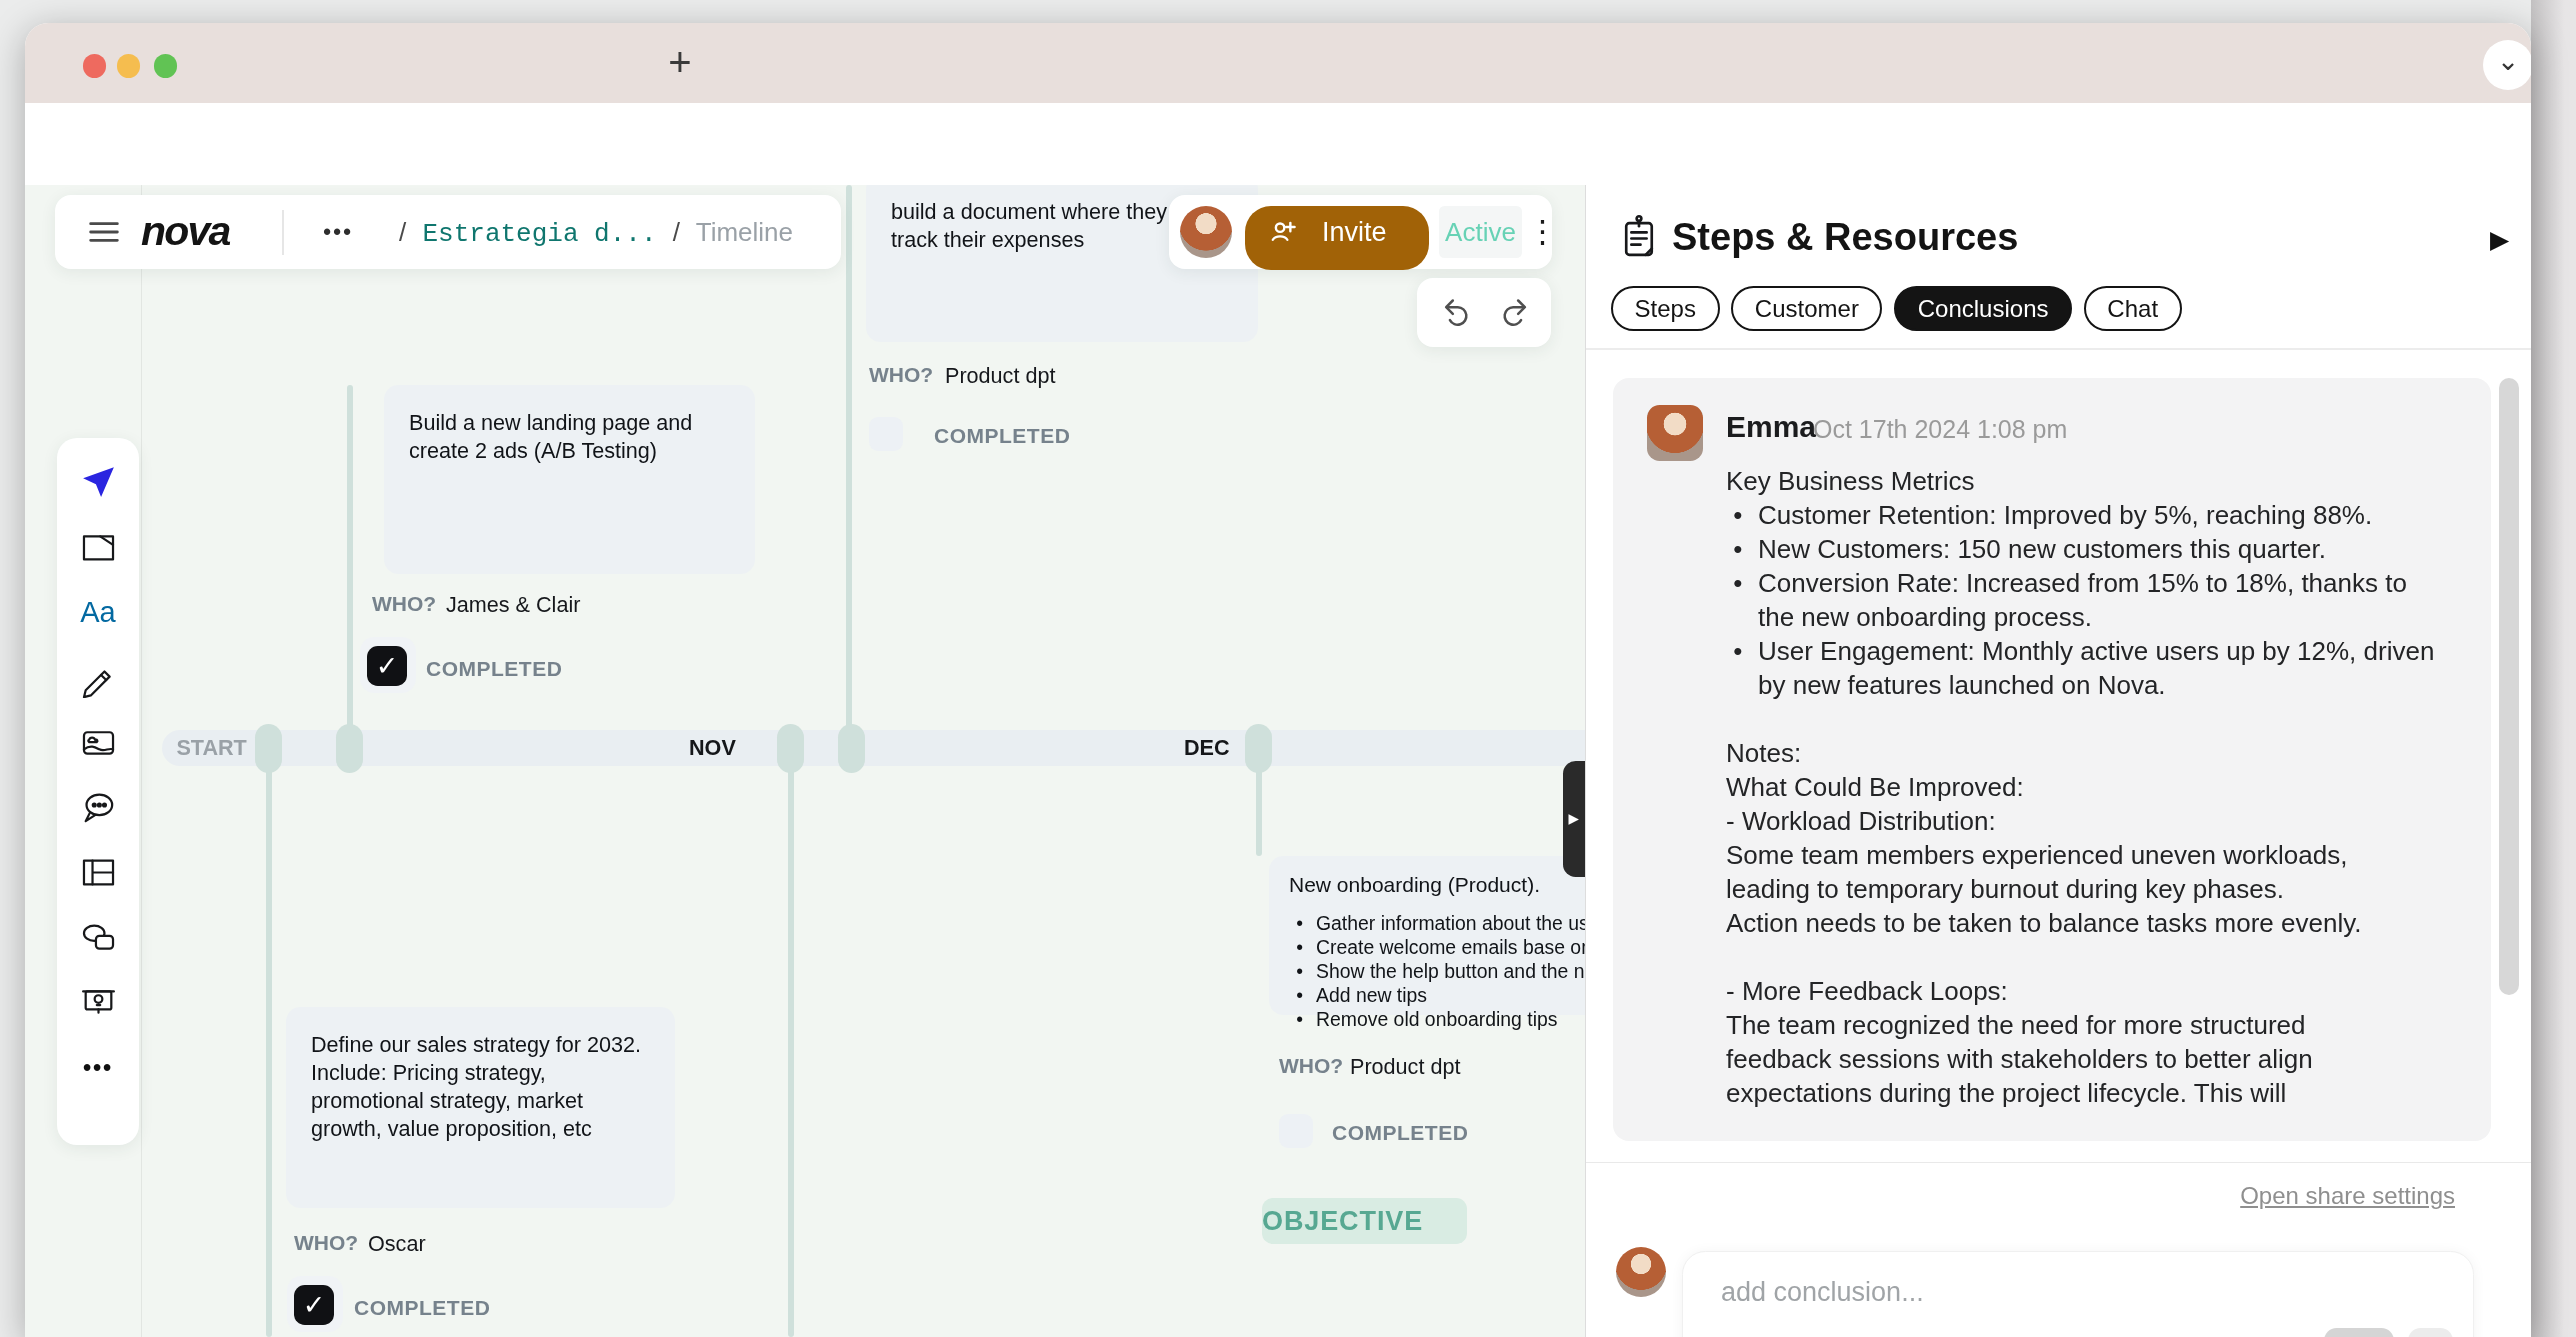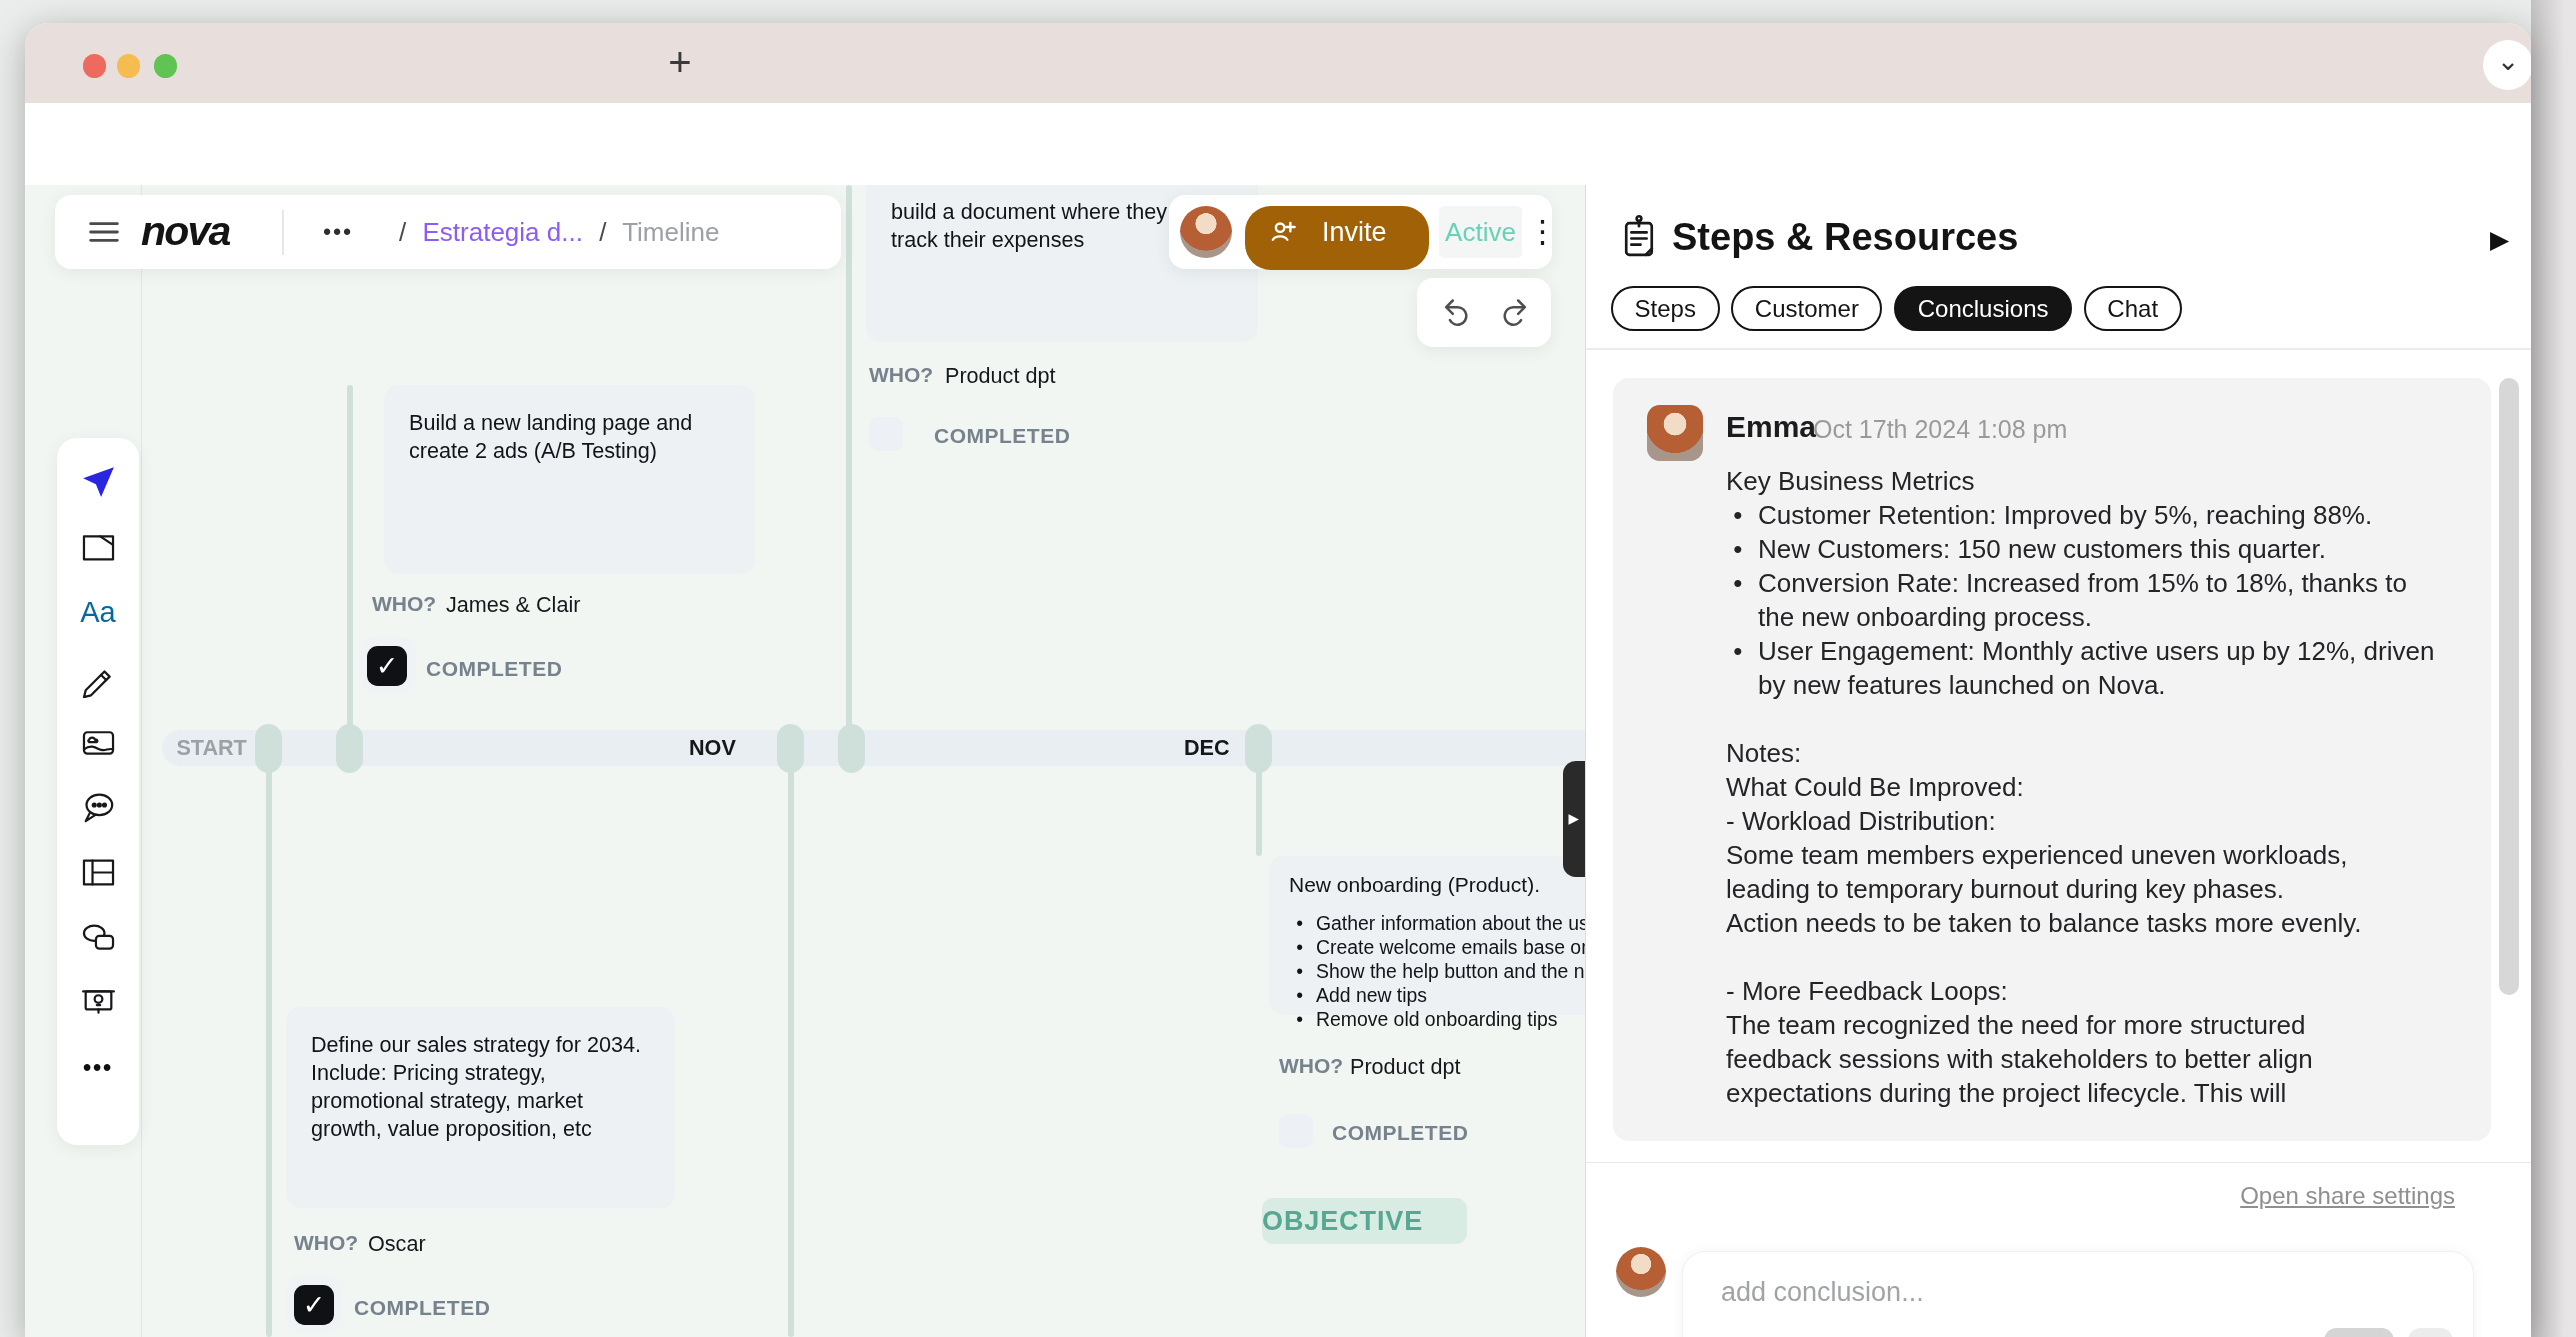--- a/index.html
+++ b/index.html
@@ -69,21 +69,21 @@
     background:#d9ece3; color:#57a892; font-weight:bold; font-size:27px; line-height:46px; letter-spacing:0.9px; }
   #edge-tab { position:absolute; left:1538px; top:576px; width:21.6px; height:116px; background:#2a2a2a; border-radius:12.6px 0 0 12.6px;
     color:#fff; text-align:center; line-height:116px; font-size:13.5px; }
   .float-card { position:absolute; background:#fff; border-radius:16px; box-shadow:0 3.6px 16px rgba(40,60,50,.08); }
   #crumb-card { left:30px; top:10px; width:786px; height:74px; }
   #crumb-card .logo { position:absolute; left:86px; top:12.6px; font-size:41px; font-weight:800; font-style:italic; letter-spacing:-1.8px; color:#141414; }
   #crumb-card .vdiv { position:absolute; left:227px; top:14.4px; width:1.8px; height:45px; background:#e6e6e6; }
   #crumb-card .bdots { position:absolute; left:268px; top:0; line-height:74px; font-size:23.4px; letter-spacing:1.8px; color:#2e2e2e; }
   .crumbs { position:absolute; left:335px; top:0; line-height:74px; font-size:26px; white-space:nowrap; }
   .crumbs .sep { color:#4a4a4a; margin:0 9px; }
-  .crumbs .proj { color:#8b5cf6; }
+  .crumbs .proj { color:#0f766e;font-family:Liberation Mono, monospace; }
   .crumbs .page { color:#9aa1a7; }
   #collab-card { left:1144px; top:10px; width:383px; height:74px; }
   #collab-card .avatar { position:absolute; left:10.8px; top:10.8px; width:52px; height:52px; }
   #invite-btn { position:absolute; left:76px; top:10.8px; width:184px; height:64px; border-radius:26px; background:#a16207; }
   #invite-btn svg { position:absolute; left:23.4px; top:11.7px; }
   #invite-btn .lbl { position:absolute; left:77px; line-height:52px; font-size:27px; color:#fff; }
   #active-btn { position:absolute; left:270px; top:10.8px; width:83px; height:52px; border-radius:5.4px; background:#f4f6f6;
     color:#67d2b5; font-size:26px; text-align:center; line-height:52px; }
   #collab-kebab { position:absolute; left:358px; top:0; width:24px; line-height:74px; font-size:31px; color:#1a1a1a; text-align:center; }
   #undo-card { left:1392px; top:93px; width:134px; height:69px; }
@@ -206,21 +206,21 @@
       <div class="checkbox unchecked" style="left:844px;top:232px"></div>
       <span class="completed-label" style="left:909px;top:239px">COMPLETED</span>
 
       <div class="sticky" style="left:359px;top:200px;width:371px;height:189px">Build a new landing page and create 2 ads (A/B Testing)</div>
       <span class="who-label" style="left:347px;top:407px">WHO?</span>
       <span class="who-name" style="left:421px;top:407px">James &amp; Clair</span>
       <div class="cb-plate" style="left:335px;top:452px"></div>
       <div class="checkbox" style="left:342px;top:461px">✓</div>
       <span class="completed-label" style="left:401px;top:472px">COMPLETED</span>
 
-      <div class="sticky" style="left:261px;top:822px;width:389px;height:201px">Define our sales strategy for 2034. Include: Pricing strategy, promotional strategy, market growth, value proposition, etc</div>
+      <div class="sticky" style="left:261px;top:822px;width:389px;height:201px">Define our sales strategy for 2032. Include: Pricing strategy, promotional strategy, market growth, value proposition, etc</div>
       <span class="who-label" style="left:269px;top:1046px">WHO?</span>
       <span class="who-name" style="left:343px;top:1046px">Oscar</span>
       <div class="cb-plate" style="left:262px;top:1091px"></div>
       <div class="checkbox" style="left:269px;top:1100px">✓</div>
       <span class="completed-label" style="left:329px;top:1111px">COMPLETED</span>
 
       <div class="sticky" style="left:1244px;top:671px;width:378px;height:159px;padding:14.4px 20px">
         <div style="font-size:21px">New onboarding (Product).</div>
         <div class="note-bullets">
             <div class="note-bullet">Gather information about the user</div>

